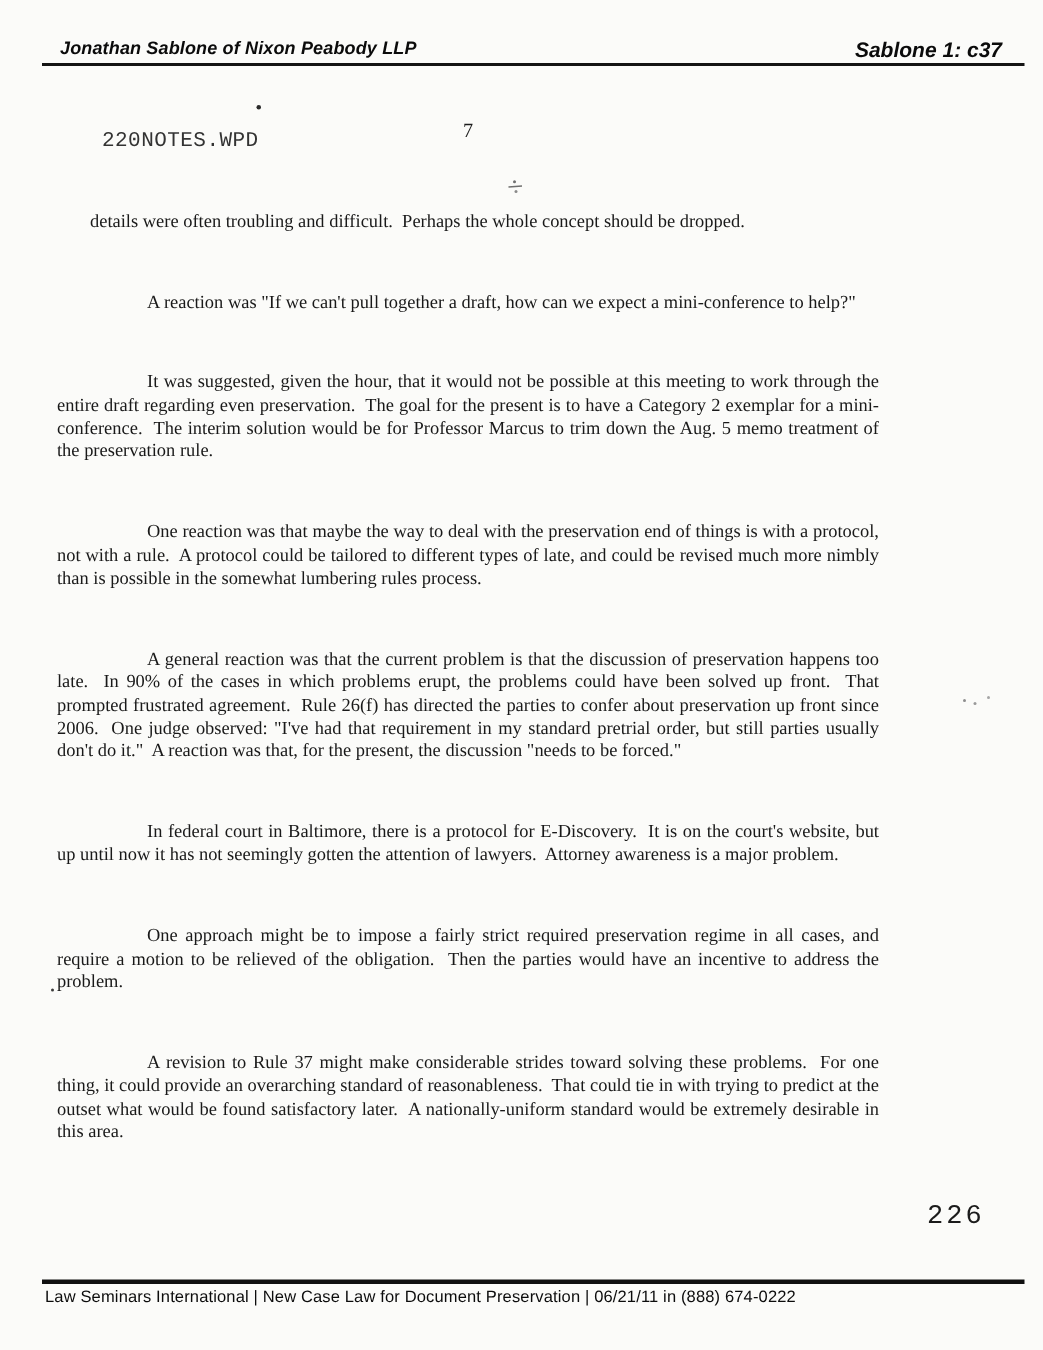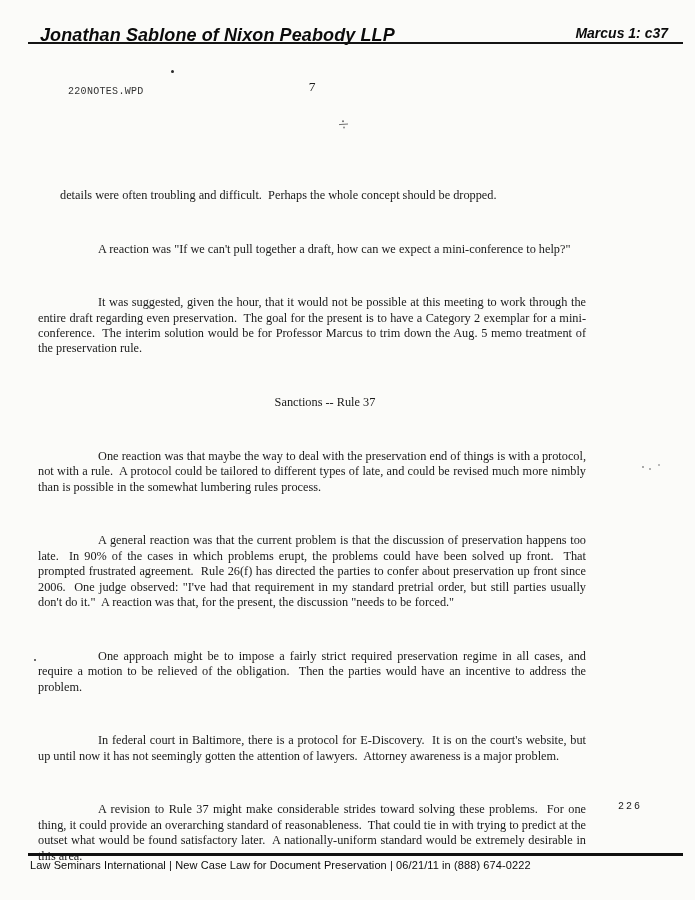--- a/index.html
+++ b/index.html
@@ -6,53 +6,53 @@
   body{
     width:695px;height:900px;position:relative;overflow:hidden;
     background:#fbfbf9;color:#171717;
     font-family:"Liberation Serif", serif;
     -webkit-font-smoothing:antialiased;
   }
   
   .hdr-left{
     position:absolute;top:25px;left:40px;
     font-family:"Liberation Sans", sans-serif;
-    font-weight:bold;font-style:italic;font-size:18px;color:#0b0b0b;
+    font-weight:bold;font-style:italic;font-size:12px;color:#0b0b0b;
     letter-spacing:.1px;white-space:nowrap;
   }
   .hdr-right{
     position:absolute;top:25px;right:27px;
     font-family:"Liberation Sans", sans-serif;
     font-weight:bold;font-style:italic;font-size:14px;color:#0b0b0b;
     white-space:nowrap;
   }
   .hdr-rule{position:absolute;top:42px;left:28px;width:655px;height:2px;background:#141414;}
   
   .file-label{
     position:absolute;top:86px;left:68px;
-    font-family:"Liberation Mono", monospace;font-size:10px;color:#333;
+    font-family:"Liberation Mono", monospace;font-size:14px;color:#333;
     letter-spacing:.3px;white-space:nowrap;
   }
   .doc-pageno{
     position:absolute;top:79px;left:38px;width:548px;text-align:center;
     font-size:13.5px;color:#1c1c1c;
   }
   
   .body-col{
     position:absolute;top:109px;left:38px;width:548px;
     font-size:12.3px;line-height:15.4px;text-align:justify;
     color:#191919;white-space:pre-wrap;
   }
   .body-col p{margin:0 0 7.5px 0;text-indent:60px;}
-  .body-col p.continuation{text-indent:22px;margin-top:48px;}
+  .body-col p.continuation{text-indent:22px;}
   .body-col p.heading{text-indent:0;text-align:center;padding-left:26px;}
   
   .stamp-pageno{
     position:absolute;top:801px;left:618px;
-    font-family:"Liberation Mono", monospace;font-size:10px;
+    font-family:"Liberation Mono", monospace;font-size:18px;
     letter-spacing:2px;color:#1b1b1b;
   }
   .ftr-rule{position:absolute;top:853px;left:28px;width:655px;height:2.5px;background:#101010;}
   .ftr-text{
     position:absolute;top:859px;left:30px;
     font-family:"Liberation Sans", sans-serif;font-size:11px;color:#0c0c0c;
     white-space:nowrap;letter-spacing:.1px;
   }
   
   .speck{position:absolute;border-radius:50%;background:#2a2a2a;}
@@ -60,35 +60,34 @@
   .speck.s2{top:659px;left:34px;width:2px;height:2px;background:#3a3a3a;}
   .speck.f1{top:466px;left:642px;width:2px;height:2px;background:#8d8d8d;}
   .speck.f2{top:468px;left:649px;width:2px;height:2px;background:#999;}
   .speck.f3{top:464px;left:658px;width:2px;height:2px;background:#a5a5a5;}
   .smudge{position:absolute;top:120px;left:338px;width:12px;height:9px;}
 </style>
 </head>
 <body>
 
 <div class="hdr-left">Jonathan Sablone of Nixon Peabody LLP</div>
-<div class="hdr-right">Marcus 1: c37</div>
+<div class="hdr-right">Sablone 1: c37</div>
 <div class="hdr-rule"></div>
 
 <div class="file-label">220NOTES.WPD</div>
 <div class="doc-pageno">7</div>
 
 <div class="body-col">
   <p class="continuation">details were often troubling and difficult.  Perhaps the whole concept should be dropped.</p>
   <p>A reaction was "If we can't pull together a draft, how can we expect a mini-conference to help?"</p>
   <p>It was suggested, given the hour, that it would not be possible at this meeting to work through the entire draft regarding even preservation.  The goal for the present is to have a Category 2 exemplar for a mini-conference.  The interim solution would be for Professor Marcus to trim down the Aug. 5 memo treatment of the preservation rule.</p>
-  <p class="heading">Sanctions -- Rule 37</p>
   <p>One reaction was that maybe the way to deal with the preservation end of things is with a protocol, not with a rule.  A protocol could be tailored to different types of late, and could be revised much more nimbly than is possible in the somewhat lumbering rules process.</p>
   <p>A general reaction was that the current problem is that the discussion of preservation happens too late.  In 90% of the cases in which problems erupt, the problems could have been solved up front.  That prompted frustrated agreement.  Rule 26(f) has directed the parties to confer about preservation up front since 2006.  One judge observed: "I've had that requirement in my standard pretrial order, but still parties usually don't do it."  A reaction was that, for the present, the discussion "needs to be forced."</p>
+  <p>In federal court in Baltimore, there is a protocol for E-Discovery.  It is on the court's website, but up until now it has not seemingly gotten the attention of lawyers.  Attorney awareness is a major problem.</p>
   <p>One approach might be to impose a fairly strict required preservation regime in all cases, and require a motion to be relieved of the obligation.  Then the parties would have an incentive to address the problem.</p>
-  <p>In federal court in Baltimore, there is a protocol for E-Discovery.  It is on the court's website, but up until now it has not seemingly gotten the attention of lawyers.  Attorney awareness is a major problem.</p>
   <p>A revision to Rule 37 might make considerable strides toward solving these problems.  For one thing, it could provide an overarching standard of reasonableness.  That could tie in with trying to predict at the outset what would be found satisfactory later.  A nationally-uniform standard would be extremely desirable in this area.</p>
   
   
   
 </div>
 
 <div class="stamp-pageno">226</div>
 
 <div class="ftr-rule"></div>
 <div class="ftr-text">Law Seminars International | New Case Law for Document Preservation | 06/21/11 in (888) 674-0222</div>

